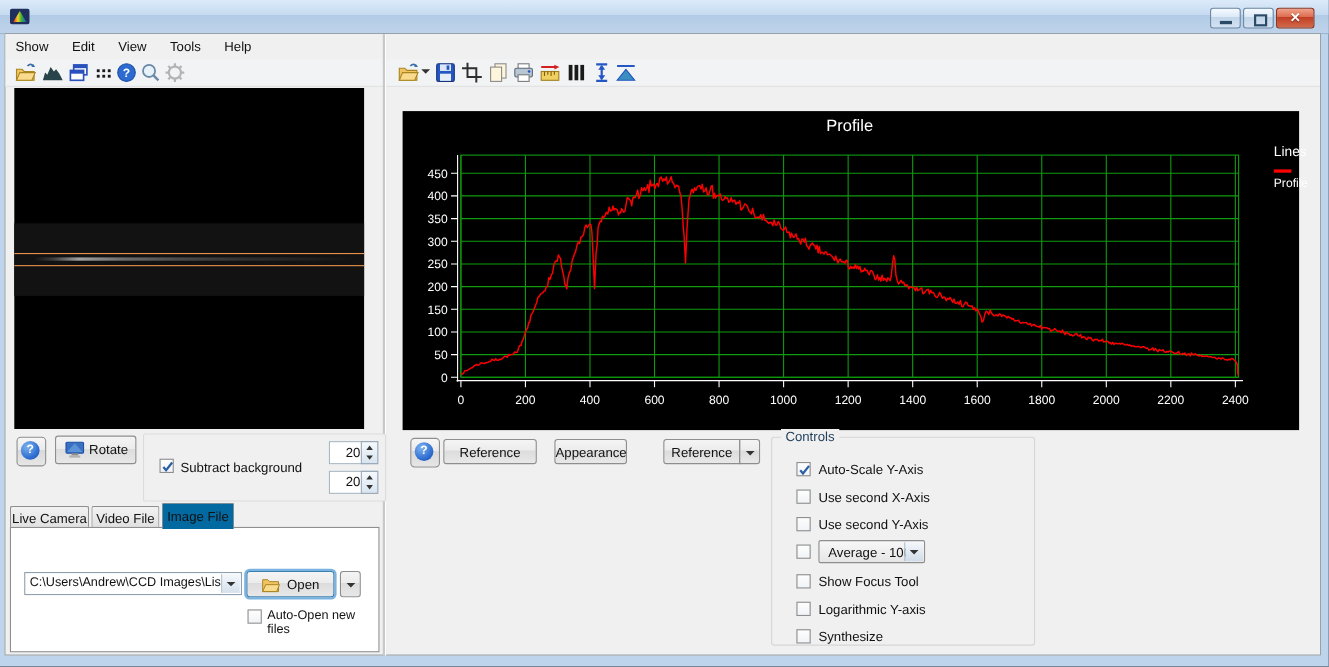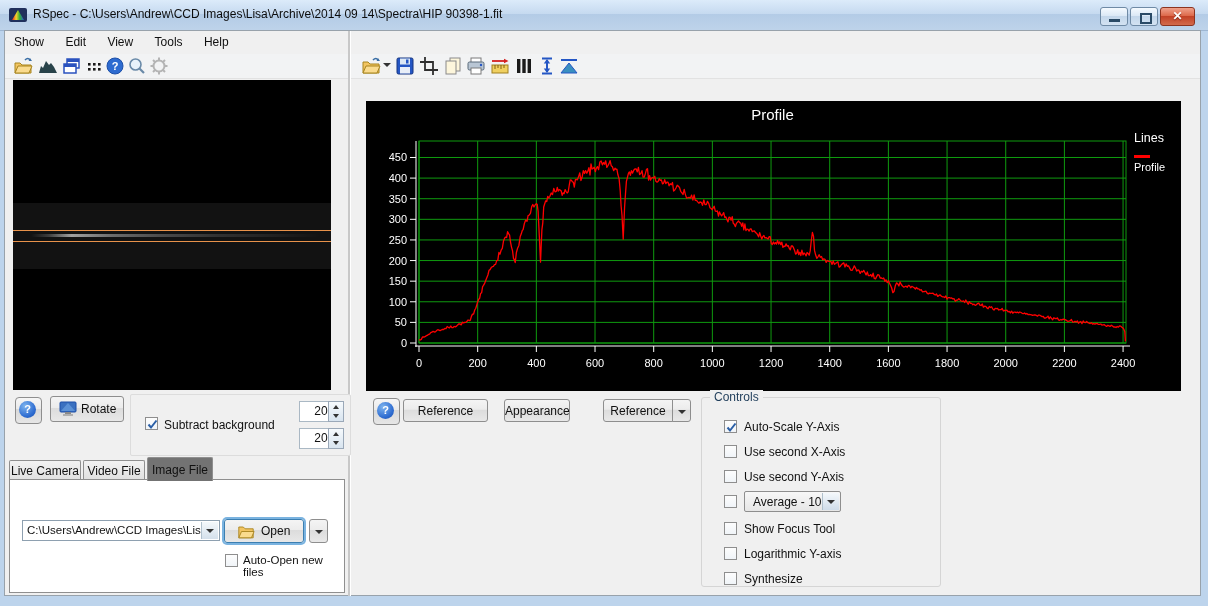--- a/index.html
+++ b/index.html
@@ -46,36 +46,36 @@
   .cb-label{font-size:12px;color:#111;}
   .spin{position:absolute;width:46px;height:21px;}
   .spin .box{position:absolute;left:0;top:0;width:44px;height:21px;border:1px solid #aab8c4;background:#fff;box-sizing:border-box;font-size:12px;text-align:center;line-height:19px;}
   .spin .arrows{position:absolute;left:29px;top:0;width:16px;height:21px;border:1px solid #9aa8b8;box-sizing:border-box;background:linear-gradient(#f6fafd,#d8e4ef);}
   .spin .up,.spin .dn{position:absolute;left:4px;width:0;height:0;border-left:3.5px solid transparent;border-right:3.5px solid transparent;}
   .spin .up{top:3px;border-bottom:4px solid #333;}
   .spin .dn{bottom:3px;border-top:4px solid #333;}
   
   .tab{position:absolute;top:429px;height:20px;border:1px solid #8f8f8f;border-bottom:none;border-radius:2px 2px 0 0;box-sizing:border-box;
     background:linear-gradient(#f2f2f2,#e0e0e0);text-align:center;font-size:12px;padding-top:3px;color:#111;}
-  .tab.active{top:426px;height:24px;background:#737373;z-index:3;padding-top:5px;}
+  .tab.active{top:426px;height:24px;background:#0369a1;z-index:3;padding-top:5px;}
   #tabpanel{position:absolute;left:4px;top:448px;width:336px;height:114px;background:#fff;border:1px solid #8f8f8f;box-sizing:border-box;z-index:1;}
   #path-combo{position:absolute;left:12px;top:40px;width:198px;height:21px;border:1px solid #8ea0b0;background:#fff;box-sizing:border-box;}
   #path-combo .txt{position:absolute;left:4px;top:3px;right:18px;font-size:11.5px;white-space:nowrap;overflow:hidden;}
   .combo-arrow-btn{position:absolute;right:1px;top:1px;bottom:1px;width:16px;background:linear-gradient(#f4f8fb,#d4e0eb);border-left:1px solid #b0c0cc;}
   .combo-arrow-btn:after{content:"";position:absolute;left:4px;top:7px;border-left:4px solid transparent;border-right:4px solid transparent;border-top:4px solid #333;}
   #open-btn{left:214px;top:39px;width:80px;height:24px;box-shadow:0 0 0 2px #7ab3e0;border-color:#3c7fb1;}
   #open-btn svg{position:absolute;left:12px;top:4px;}
   #open-btn .lbl{position:absolute;left:36px;top:4px;}
   #open-drop{left:299px;top:39px;width:19px;height:24px;}
   #open-drop:after{content:"";position:absolute;left:5px;top:10px;border-left:4px solid transparent;border-right:4px solid transparent;border-top:4px solid #333;}
   
   #chart{position:absolute;left:361px;top:70px;width:815px;height:290px;background:#000;}
   #chart-title{position:absolute;left:53px;top:5px;width:707px;text-align:center;color:#fff;font-size:15px;}
   #chart-xlabel{position:absolute;left:53px;top:269px;width:707px;text-align:center;color:#ff0000;font-weight:bold;font-size:12.5px;}
-  #legend{position:absolute;left:768px;top:30px;color:#fff;}
+  #legend{position:absolute;left:792px;top:30px;color:#fff;}
   #legend .lg-title{font-size:12.5px;}
   #legend .lg-row{margin-top:4px;font-size:11px;}
   #legend .swatch{display:inline-block;width:16px;height:3px;background:#ff0000;vertical-align:middle;margin-right:5px;}
   svg text{font-family:"Liberation Sans",sans-serif;}
   #calibrate-btn{left:398px;top:368px;width:85px;height:23px;padding-top:4px;}
   #appearance-btn{left:499px;top:368px;width:66px;height:23px;padding-top:4px;}
   #reference-btn{left:598px;top:368px;width:70px;height:23px;padding-top:4px;border-radius:3px 0 0 3px;}
   #reference-drop{left:667px;top:368px;width:19px;height:23px;border-radius:0 3px 3px 0;}
   #reference-drop:after{content:"";position:absolute;left:5px;top:10px;border-left:4px solid transparent;border-right:4px solid transparent;border-top:4px solid #333;}
   #help-btn-right{left:368px;top:367px;}
@@ -99,21 +99,20 @@
           <linearGradient id="rb" x1="0" y1="0" x2="1" y2="0">
         <stop offset="0" stop-color="#e02020"></stop>
             <stop offset="0.35" stop-color="#f6d32a"></stop>
         <stop offset="0.65" stop-color="#2fae3a"></stop>
             <stop offset="1" stop-color="#2a52d0"></stop>
       </linearGradient>
         </defs>
       <rect x="0" y="2" width="18" height="14" rx="2" fill="#20305c"></rect>
       <polygon points="3,14 9,4 15,14" fill="url(#rb)"></polygon>
     </svg>
-    <span id="title-text">RSpec - C:\Users\Andrew\CCD Images\Lisa\Archive\2014 09 14\Spectra\HIP 90398-1.fit</span>
     <div id="btn-min" class="winbtn std">
         <div class="glyph-min"></div>
       </div>
     <div id="btn-restore" class="winbtn std">
         <div class="glyph-restore"></div>
       </div>
     <div id="btn-close" class="winbtn">
         <div class="glyph-close">✕</div>
       </div>
   </div>

